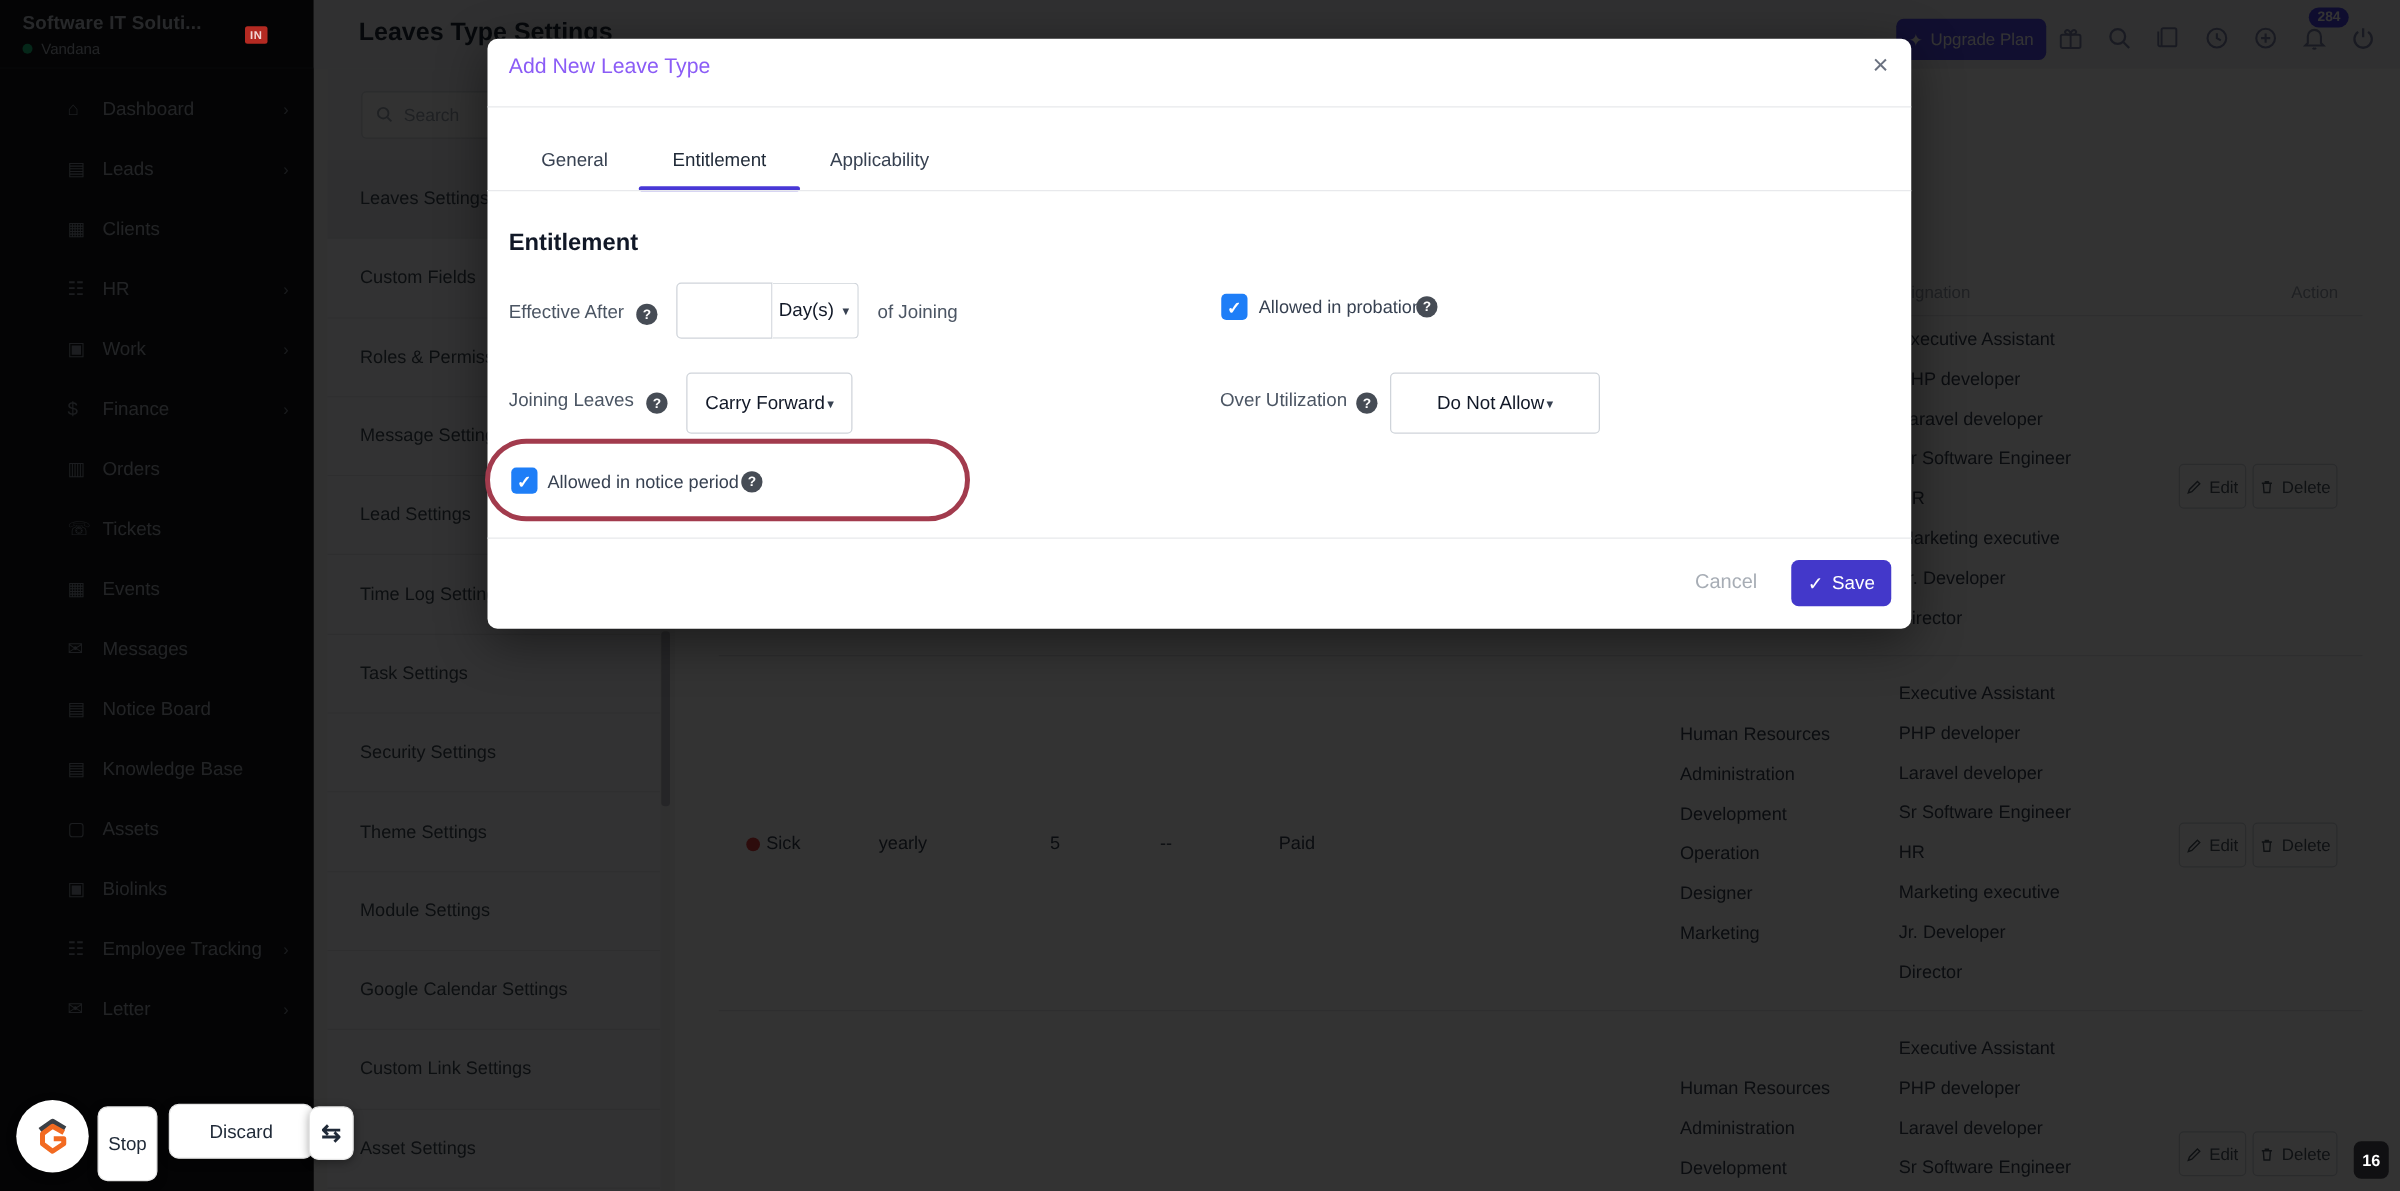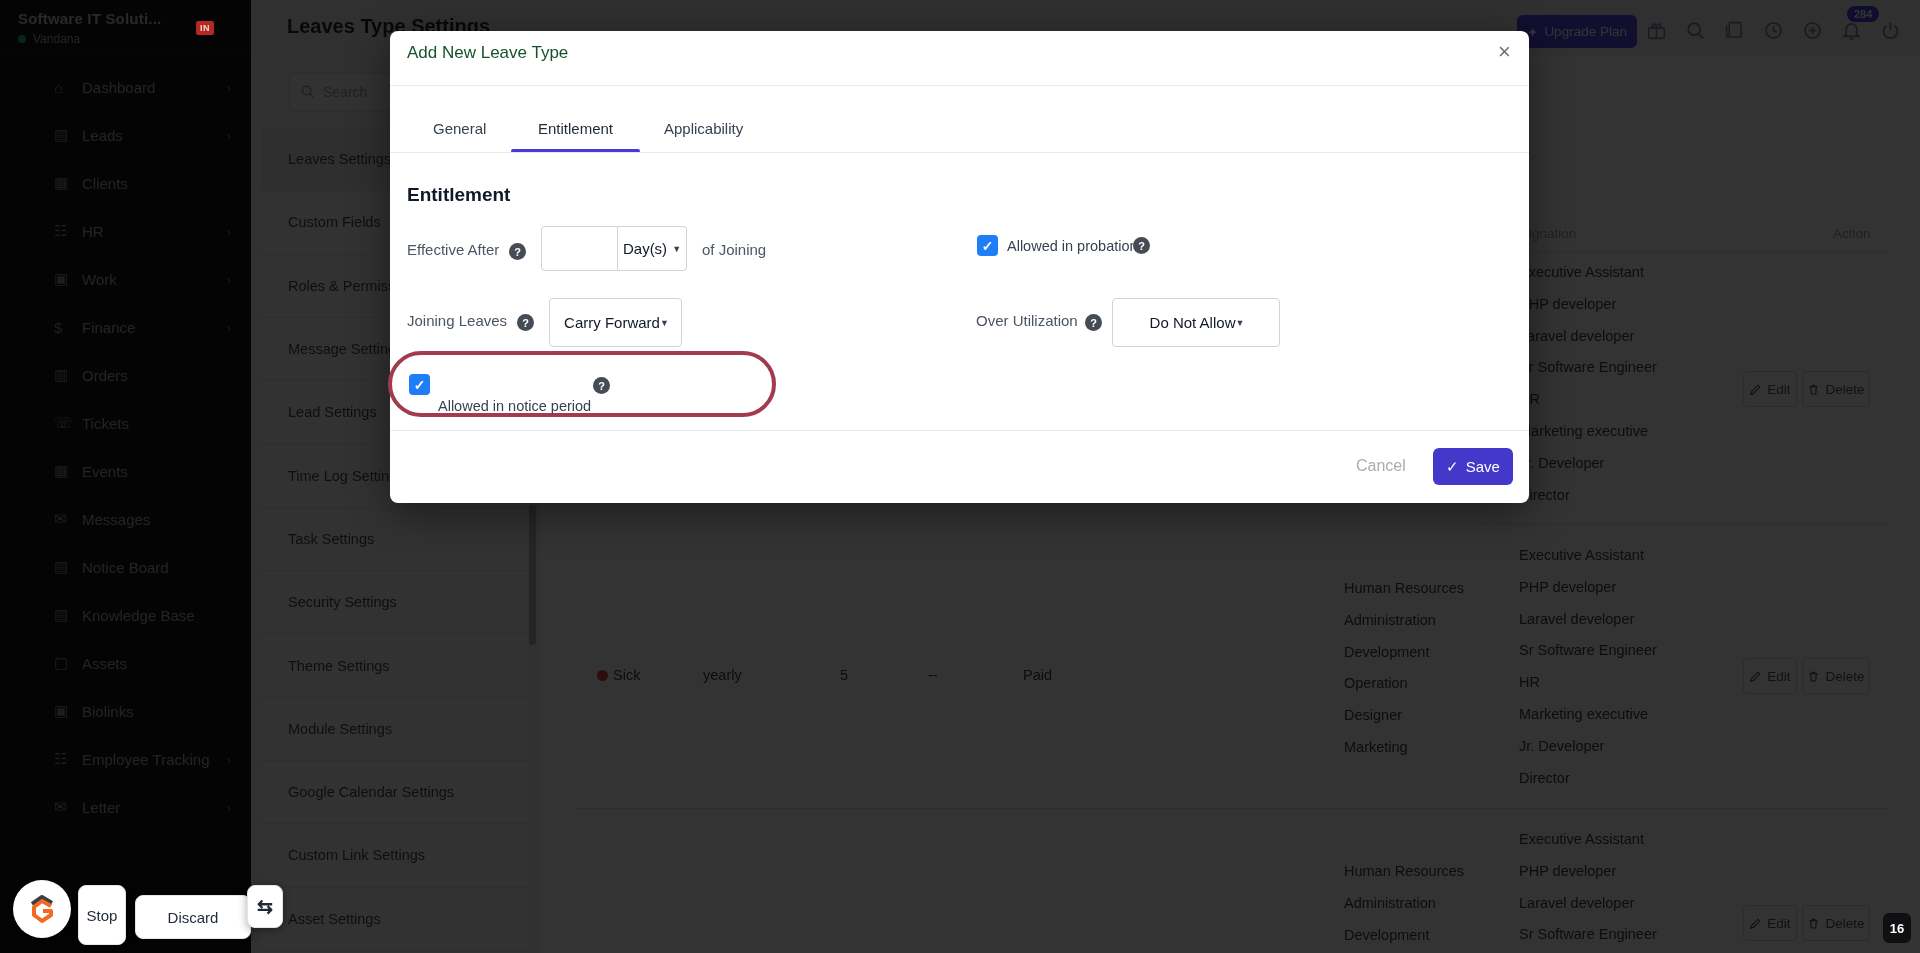--- a/index.html
+++ b/index.html
@@ -56,21 +56,21 @@
              color:#4a5560; font-size:13.5px; display:flex; align-items:center; justify-content:center; gap:5px; z-index:2; }
 
   
   .dim { position:absolute; inset:0; background:rgba(0,0,0,0.80); z-index:10; }
   .rec-badge { position:absolute; left:196px; top:21px; background:#b42a22; color:#f3d7d5; font-size:9px; font-weight:bold;
                padding:2px 4px; border-radius:2px; z-index:15; letter-spacing:.5px; }
 
   
   .modal { position:absolute; left:390px; top:31px; width:1139px; height:472px; background:#fff; border-radius:8px;
            box-shadow:0 10px 40px rgba(0,0,0,.45); z-index:20; }
-  .m-title { position:absolute; left:17px; top:12px; font-size:17px; color:#14532d; }
+  .m-title { position:absolute; left:17px; top:12px; font-size:17px; color:#8b5cf6; }
   .m-close { position:absolute; left:1108px; top:8px; font-size:22px; color:#6b7280; background:none; border:none; cursor:pointer; font-family:inherit; }
   .m-hline { position:absolute; left:0; right:0; top:54px; height:1px; background:#e8e9ec; }
   .m-tabline { position:absolute; left:0; right:0; top:121px; height:1px; background:#e8e9ec; }
   .m-tab { position:absolute; top:89px; font-size:15px; color:#374151; background:none; border:none; cursor:pointer; font-family:inherit; }
   .m-underline { position:absolute; left:121px; top:118px; width:129px; height:4px; background:#4838d6; border-radius:2px; }
   .m-section { position:absolute; left:17px; top:153px; font-size:19px; font-weight:600; color:#111827; }
   .f-label { position:absolute; font-size:15px; color:#4b5563; white-space:nowrap; }
   .help { position:absolute; width:17px; height:17px; border-radius:50%; background:#464c55; color:#fff; font-size:11px; font-weight:bold;
           display:flex; align-items:center; justify-content:center; }
   .igroup { position:absolute; left:151px; top:195px; display:flex; height:45px; }
@@ -449,41 +449,41 @@
     <div class="help" style="left:695px; top:283px;">?</div>
     <div class="sel" style="left:722px; top:267px; width:168px;">
       <span>Do Not Allow</span>
       <span class="caret">▼</span>
     </div>
 
     <div class="annotation"></div>
     <div class="cbx" style="left:19px; top:343px;">
         <span>✓</span>
       </div>
-    <div class="cb-label" style="left:48px; top:347px;margin-top:20px;">Allowed in notice period</div>
+    <div class="cb-label" style="left:48px; top:347px;">Allowed in notice period</div>
     <div class="help" style="left:203px; top:346px;">?</div>
 
     <div class="m-fline"></div>
     <button class="m-cancel">Cancel</button>
     <button class="m-save">
       <span>✓</span>
       <span>Save</span>
     </button>
   </div>
 
   <div class="rec-circle">
     <svg width="36" height="36" viewBox="0 0 36 36" fill="none">
       <path d="M8 13 L18 6 L28 12" stroke="#3b3f45" stroke-width="4" stroke-linejoin="round"></path>
       <path d="M27 15 L18 10 L10 16 V24 L18 30 L27 24 V20 H19" stroke="#f26a21" stroke-width="4" stroke-linejoin="round"></path>
     </svg>
   </div>
   <button class="rec-btn" style="left:78px; top:885px; width:48px; height:60px;">
       <span>Stop</span>
     </button>
-  <button class="rec-btn" style="left:135px; top:883px; width:116px; height:44px;margin-top:12px;">
+  <button class="rec-btn" style="left:135px; top:883px; width:116px; height:44px;">
       <span>Discard</span>
     </button>
   <button class="rec-btn" style="left:247px; top:885px; width:36px; height:43px; font-size:19px; font-weight:bold;">
       <span>⇆</span>
     </button>
 
   <div class="corner-badge">16</div>
 </div>
 
 </body></html>

